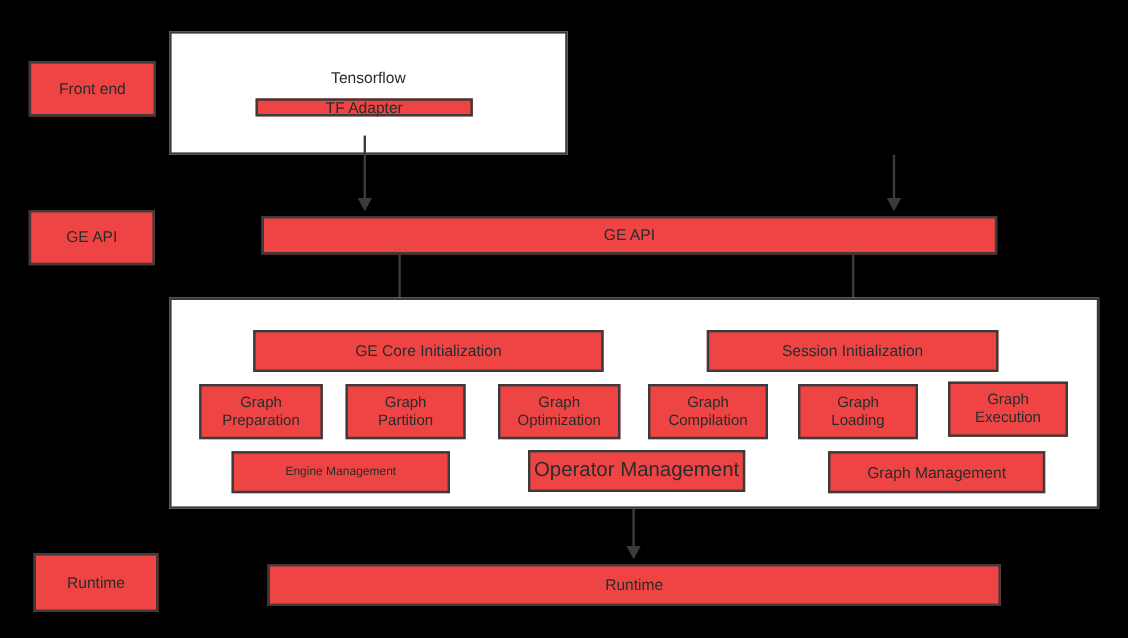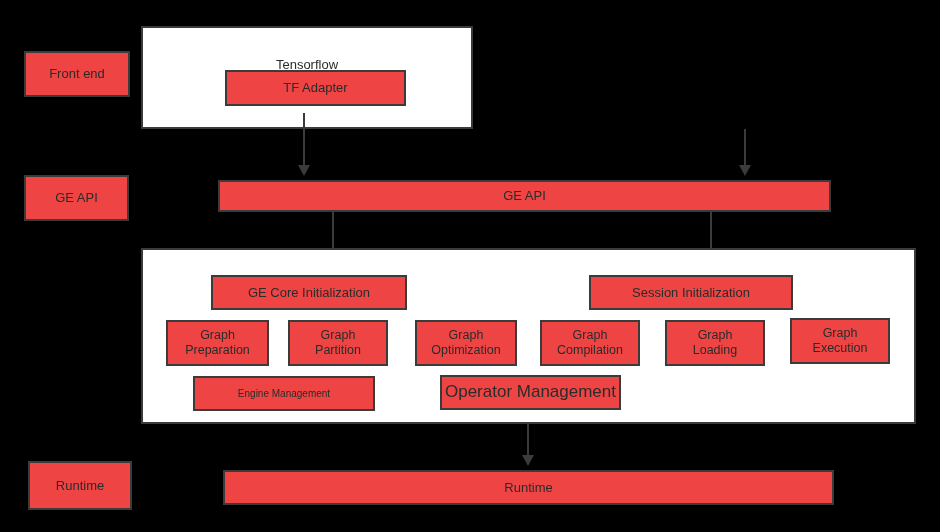--- a/index.html
+++ b/index.html
@@ -79,56 +79,57 @@
   <div class="box plain" style="left:24px; top:51px; width:106px; height:46px;">Front end</div>
 
   <div class="box plain" style="left:24px; top:175px; width:105px; height:46px;">GE API</div>
 
 
   <div class="box plain" style="left:28px; top:461px; width:104px; height:49px;">Runtime</div>
 
   <div class="group" style="left:141px; top:26px; width:332px; height:103px;">
     <div class="group-title" style="top:29px;">Tensorflow</div>
   </div>
-  <div class="box leaf" style="left:213px; top:70px; width:181px; height:36px; font-size:13px;margin-left:12px;">TF Adapter</div>
+  <div class="box leaf" style="left:213px; top:82px; width:181px; height:15px; font-size:13px;">TF Adapter</div>
 
 
   <div class="conn" style="left:303px; top:113px; height:54px;"></div>
   <div class="arrowhead" style="left:298px; top:165px;"></div>
 
   <div class="conn" style="left:744px; top:129px; height:38px;"></div>
   <div class="arrowhead" style="left:739px; top:165px;"></div>
 
   <div class="box thin" style="left:218px; top:180px; width:613px; height:32px;">GE API</div>
 
   <div class="conn" style="left:332px; top:212px; height:46px;"></div>
   <div class="arrowhead" style="left:327px; top:256px;"></div>
 
   <div class="conn" style="left:710px; top:212px; height:46px;"></div>
   <div class="arrowhead" style="left:705px; top:256px;"></div>
 
   <div class="group" style="left:141px; top:248px; width:775px; height:176px;"></div>
 
-  <div class="box leaf" style="left:211px; top:275px; width:196px; height:35px; font-size:13px;">GE Core Initialization</div>
-  <div class="box leaf" style="left:589px; top:275px; width:204px; height:35px; font-size:13px;">Session Initialization</div>
+  <div class="box leaf" style="left:211px; top:275px; width:292px; height:35px; font-size:13px;">GE Core Initialization</div>
+  <div class="box leaf" style="left:589px; top:275px; width:243px; height:35px; font-size:13px;">Session Initialization</div>
 
   <div class="box leaf" style="left:166px; top:320px; width:103px; height:46px;">Graph
 Preparation</div>
   <div class="box leaf" style="left:288px; top:320px; width:100px; height:46px;">Graph
 Partition</div>
   <div class="box leaf" style="left:415px; top:320px; width:102px; height:46px;">Graph
 Optimization</div>
   <div class="box leaf" style="left:540px; top:320px; width:100px; height:46px;">Graph
 Compilation</div>
   <div class="box leaf" style="left:665px; top:320px; width:100px; height:46px;">Graph
 Loading</div>
   <div class="box leaf" style="left:790px; top:318px; width:100px; height:46px;">Graph
 Execution</div>
 
   <div class="box leaf" style="left:193px; top:376px; width:182px; height:35px; font-size:10px;">Engine Management</div>
   <div class="box leaf" style="left:440px; top:375px; width:181px; height:35px; font-size:17px;">Operator Management</div>
+  <div class="box leaf" style="left:690px; top:376px; width:181px; height:35px; font-size:13px;">Graph Management</div>
 
   <div class="conn" style="left:527px; top:424px; height:33px;"></div>
   <div class="arrowhead" style="left:522px; top:455px;"></div>
 
   <div class="box thin" style="left:223px; top:470px; width:611px; height:35px;">Runtime</div>
 
 </div>
 
 </body></html>

